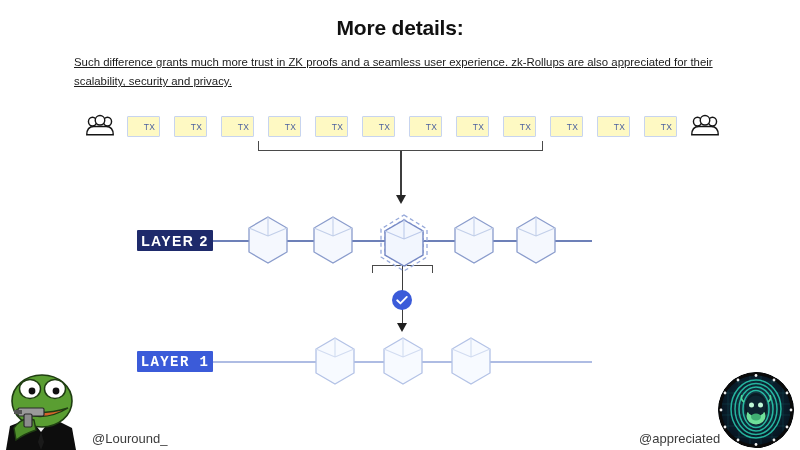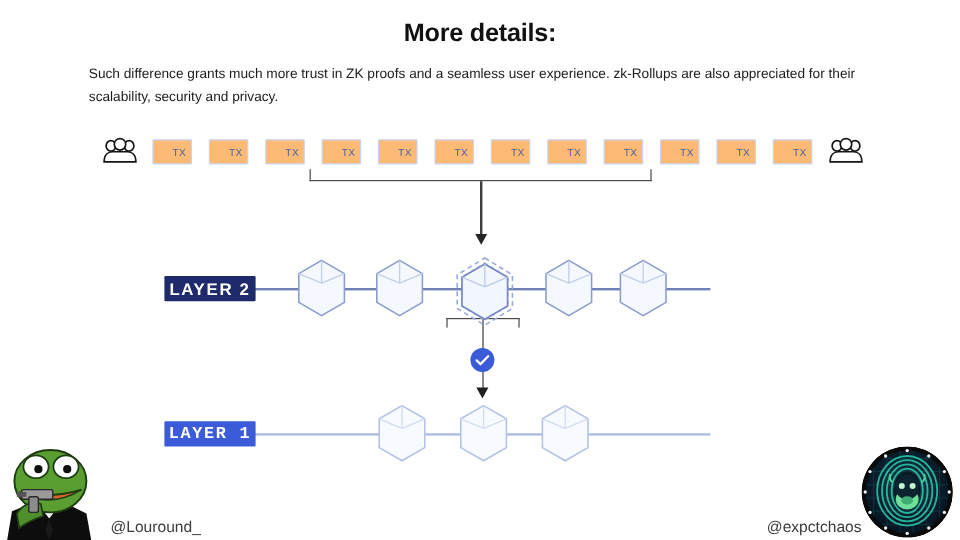--- a/index.html
+++ b/index.html
@@ -40,20 +40,21 @@
 
   
   .body-text {
     position: absolute;
     top: 53px;
     left: 74px;
     width: 650px;
     font-size: 11.4px;
     line-height: 19px;
     color: #1c1c1c;
+    text-decoration: underline;
   }
 
   
   .tx-row {
     position: absolute;
     top: 113px;
     left: 85px;
     width: 635px;
     height: 28px;
   }
@@ -65,21 +66,21 @@
     height: 26px;
   }
   .people-icon.left  { left: 0px; }
   .people-icon.right { left: 605px; }
 
   .tx-box {
     position: absolute;
     top: 3px;
     width: 33px;
     height: 21px;
-    background: #fdba74;
+    background: #fef9c3;
     border: 1px solid #c7d4ef;
     border-radius: 1px;
     font-size: 8.5px;
     color: #4a5f9e;
     display: flex;
     align-items: center;
     justify-content: center;
     letter-spacing: 0.3px;
     padding-left: 12px;
   }
@@ -456,15 +457,15 @@
           <circle cx="38" cy="72.5" r="1.4"></circle>
             <circle cx="20" cy="68" r="1.4"></circle>
           <circle cx="7" cy="55" r="1.4"></circle>
             <circle cx="3" cy="38" r="1.4"></circle>
           <circle cx="7" cy="21" r="1.4"></circle>
             <circle cx="20" cy="8" r="1.4"></circle>
         </g>
       </g>
     </svg>
   </div>
-  <div class="handle handle-right">@expctchaos</div>
+  <div class="handle handle-right">@appreciated</div>
 
 </div>
 
 </body></html>

